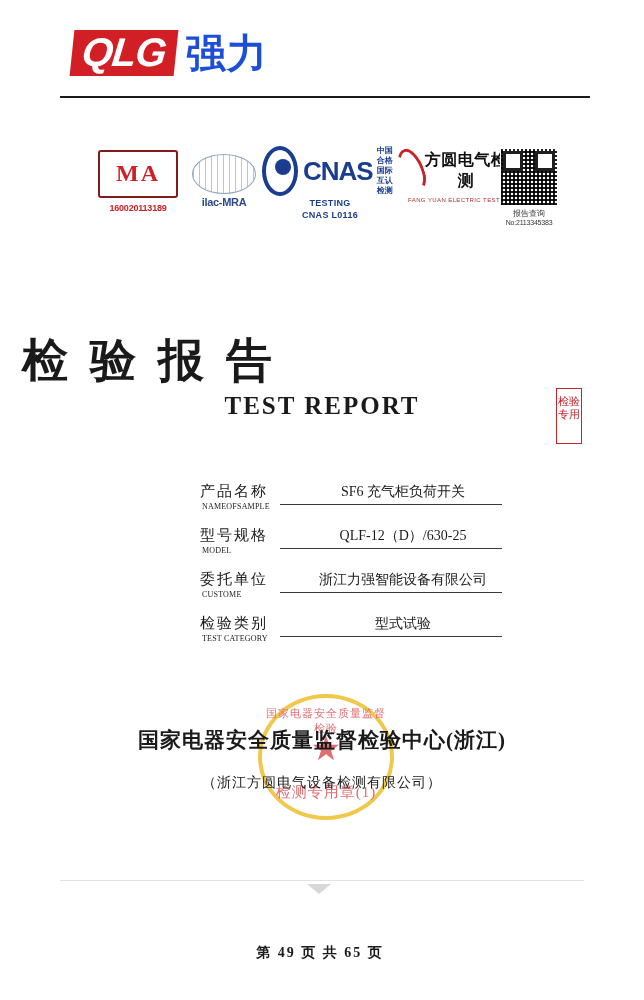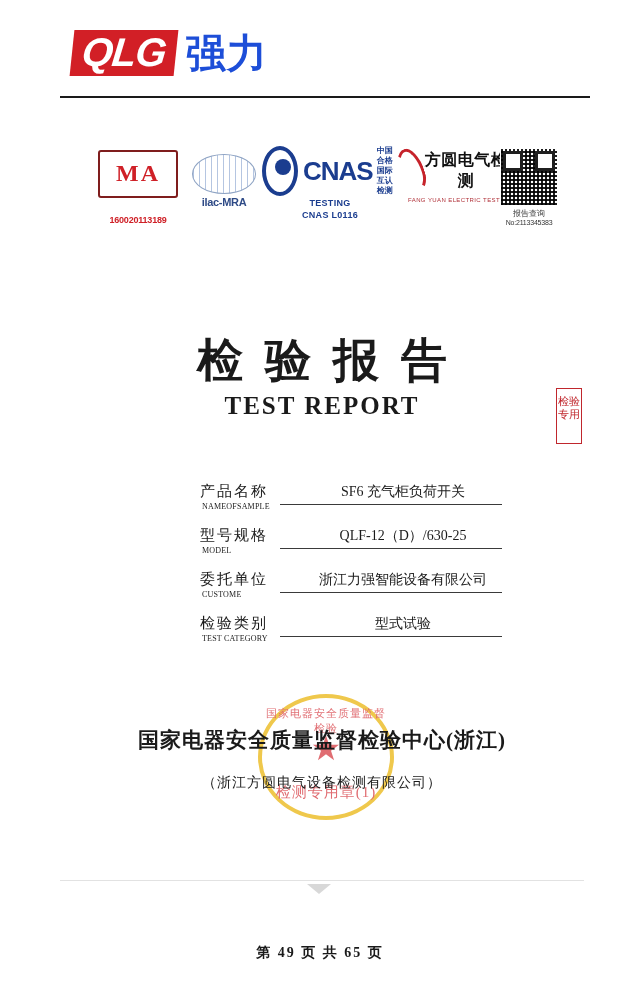--- a/index.html
+++ b/index.html
@@ -90,21 +90,21 @@
     font-size: 24px;
     line-height: 42px;
     letter-spacing: 2px;
     font-family: "Liberation Serif", serif;
     position: relative;
   }
   .cma-num {
     font-size: 9px;
     color: #cf2027;
     font-weight: bold;
-    margin-top: 17px;
+    margin-top: 5px;
     letter-spacing: -0.2px;
   }
 
   
   .ilac {
     left: 186px;
     top: 8px;
     width: 76px;
   }
   .ilac-circle {
@@ -251,21 +251,21 @@
     color: #333;
     letter-spacing: -0.2px;
   }
 
   
   .title-cn {
     position: absolute;
     top: 330px;
     left: 0;
     width: 644px;
-    text-align: center;
+    text-align: left;
     font-family: "Liberation Serif", serif;
     font-weight: bold;
     font-size: 46px;
     letter-spacing: 22px;
     text-indent: 22px;
     color: #1a1a1a;
   }
   .title-en {
     position: absolute;
     top: 392px;

